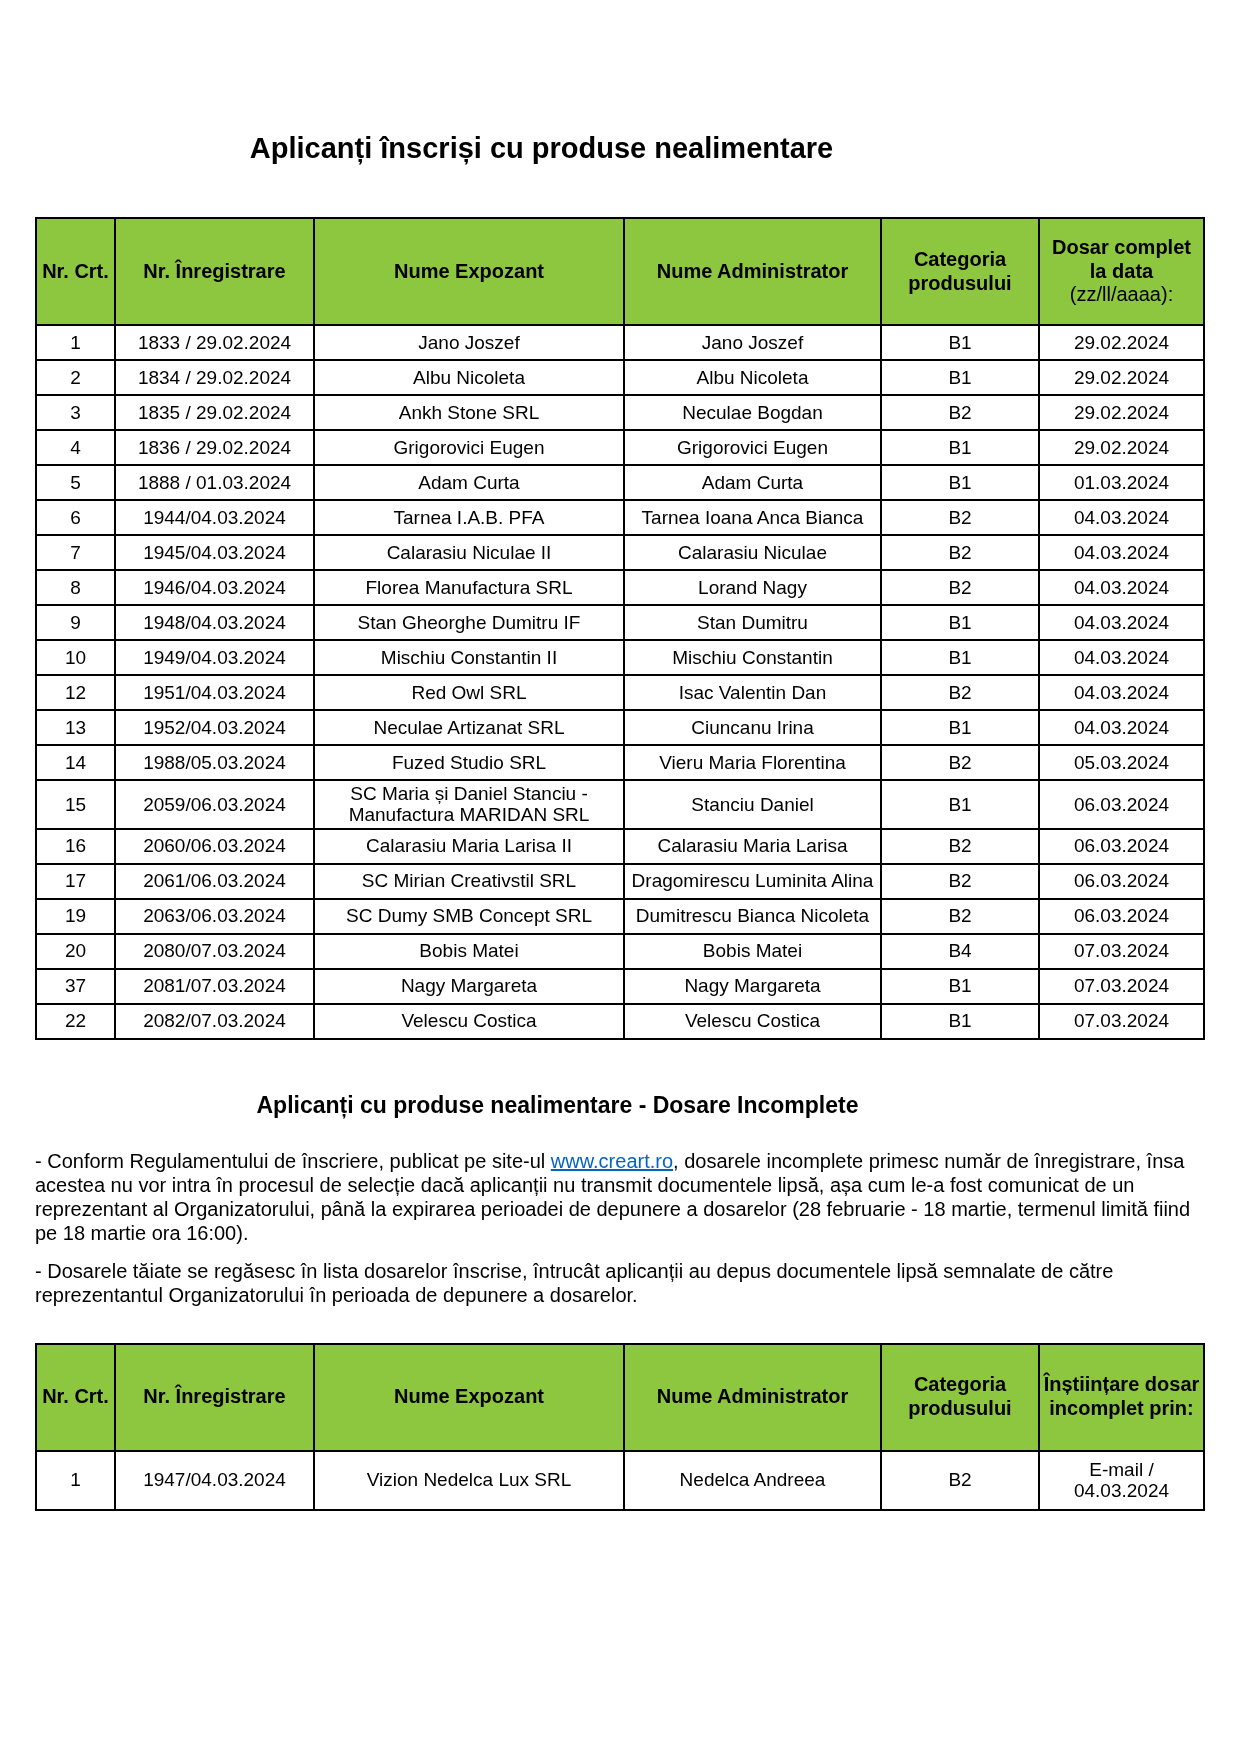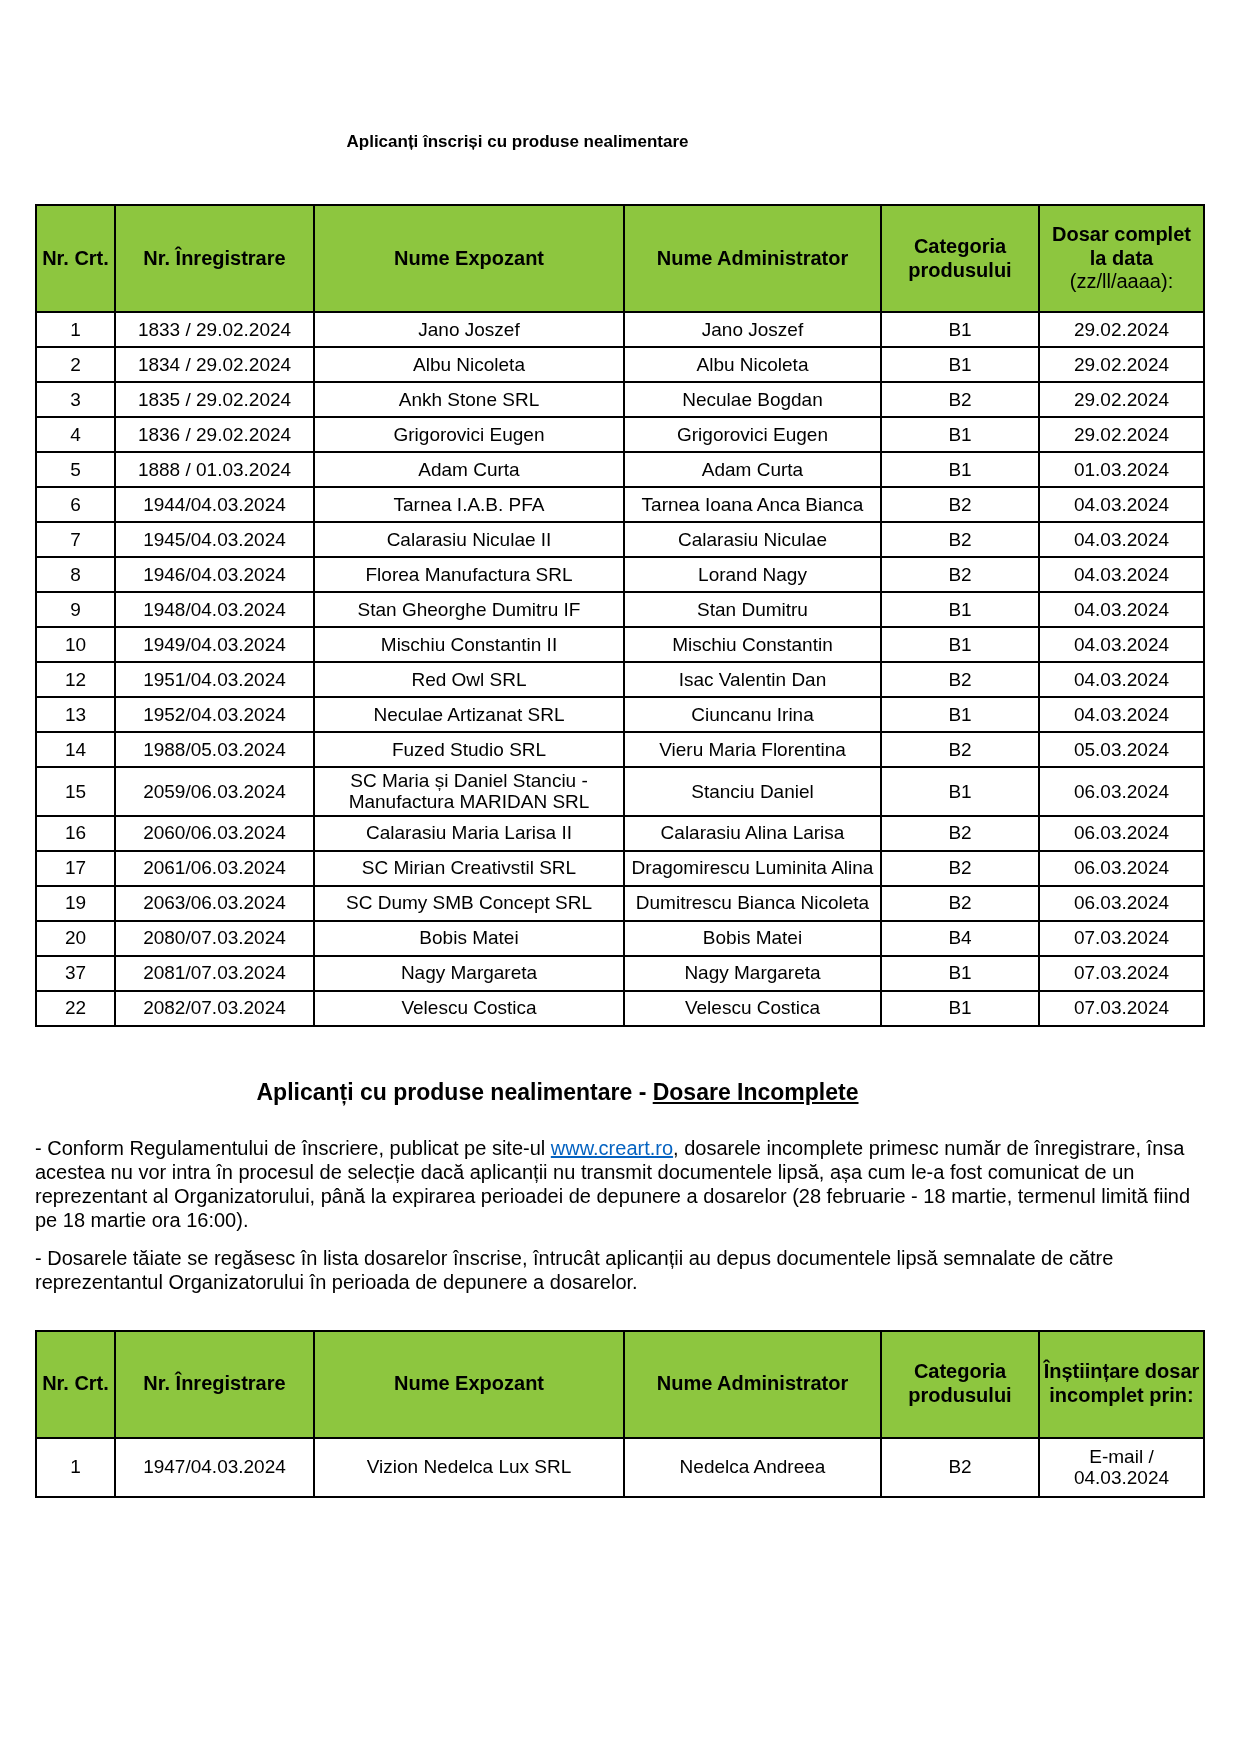--- a/index.html
+++ b/index.html
@@ -9,32 +9,33 @@
     height: 1755px;
     background: #ffffff;
     font-family: "Liberation Sans", "DejaVu Sans", sans-serif;
     color: #000000;
     overflow: hidden;
   }
   .title1 {
     margin-top: 132px;
     width: 1035px;
     text-align: center;
-    font-size: 17px;
+    font-size: 29px;
     font-weight: bold;
+    padding-left: 24px;
   }
   .title2 {
     margin-top: 52px;
     margin-left: 40px;
     width: 1035px;
     text-align: center;
     font-size: 23px;
     font-weight: bold;
   }
-  .title2 .underline { text-decoration: underline; }
+  .title2 .underline { }
   table.tbl {
     margin-left: 35px;
     margin-top: 52px;
     width: 1168px;
     border-collapse: collapse;
     table-layout: fixed;
   }
   table.tbl2 { margin-top: 36px; }
   .tbl col.c0 { width: 79px; }
   .tbl col.c1 { width: 199px; }
@@ -214,21 +215,21 @@
           <td>2059/06.03.2024</td>
           <td>SC Maria și Daniel Stanciu - Manufactura MARIDAN SRL</td>
           <td>Stanciu Daniel</td>
           <td>B1</td>
           <td>06.03.2024</td>
         </tr>
         <tr>
           <td>16</td>
           <td>2060/06.03.2024</td>
           <td>Calarasiu Maria Larisa II</td>
-          <td>Calarasiu Alina Larisa</td>
+          <td>Calarasiu Maria Larisa</td>
           <td>B2</td>
           <td>06.03.2024</td>
         </tr>
         <tr>
           <td>17</td>
           <td>2061/06.03.2024</td>
           <td>SC Mirian Creativstil SRL</td>
           <td>Dragomirescu Luminita Alina</td>
           <td>B2</td>
           <td>06.03.2024</td>

